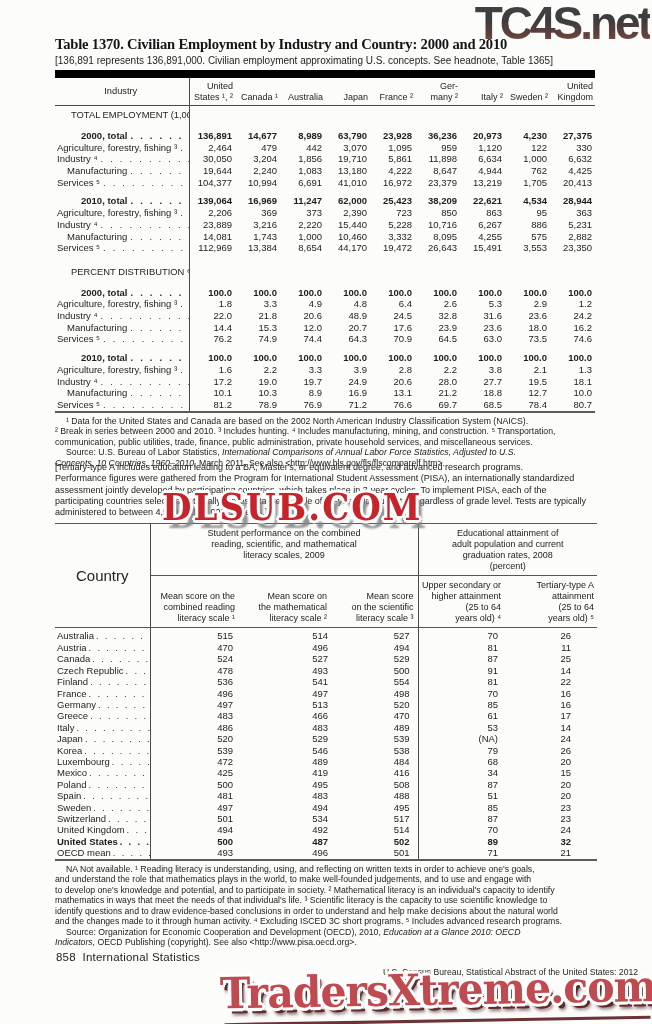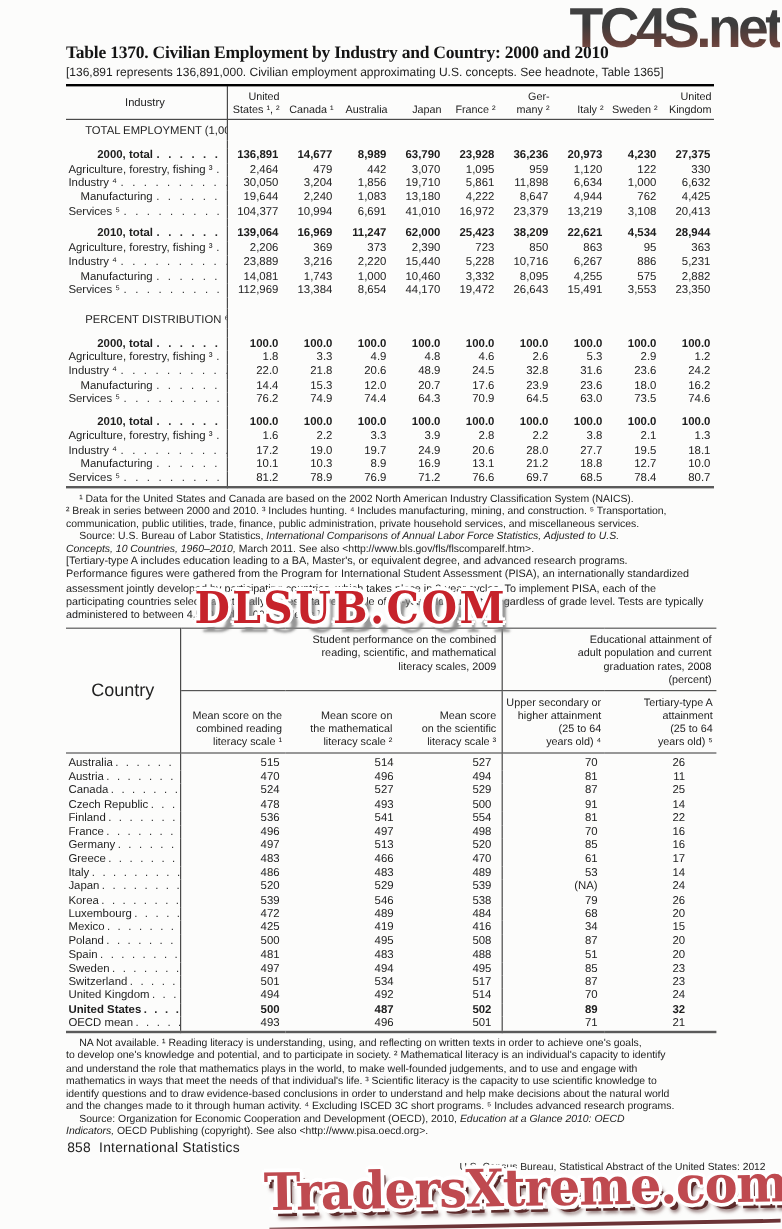--- a/index.html
+++ b/index.html
@@ -58,21 +58,21 @@
   .footnotes{margin-top:3px;font-size:8.7px;line-height:10.5px;color:#222;}
   .footnotes .fline{white-space:nowrap;}
   .footnotes .fline.ind{padding-left:11px;}
   .footnotes .it{font-style:italic;}
 
   
   table{border-collapse:collapse;table-layout:fixed;margin-top:4px;}
   th,td{margin:0;overflow:hidden;}
 
   
-  .t70{width:540px;border-top:2px solid #000000;border-bottom:2px solid #5a5a5a;}
+  .t70{width:540px;border-top:8px solid #000000;border-bottom:2px solid #5a5a5a;}
   .t70 th{
     font-weight:normal;font-size:9px;line-height:10.6px;
     vertical-align:bottom;text-align:right;
     padding:3px 2px 3px 0;border-bottom:1px solid #4a4a4a;
     white-space:pre-line;
   }
   .t70 th.stub-h{text-align:center;vertical-align:middle;border-right:1px solid #4a4a4a;font-size:9.3px;}
   .t70 td{
     font-size:9.5px;line-height:11.7px;text-align:right;
     padding:0 3px 0 0;white-space:nowrap;
@@ -91,21 +91,21 @@
   tr.spacer td{padding:0;border-bottom:none;}
 
   
   .t71{width:542px;border-top:1.5px solid #5a5a5a;border-bottom:2px solid #5a5a5a;margin-top:5px;}
   .t71 th{font-weight:normal;color:#222;}
   .t71 .country-h{
     border-right:1px solid #4a4a4a;border-bottom:1.5px solid #555;
     text-align:center;vertical-align:middle;font-size:15px;
   }
   .t71 .grp{
-    font-size:9px;line-height:11px;text-align:right;vertical-align:top;
+    font-size:9px;line-height:11px;text-align:center;vertical-align:top;
     padding:4px 4px 3px 4px;border-bottom:1px solid #555;white-space:pre-line;
   }
   .t71 .g1{border-right:1px solid #4a4a4a;}
   .t71 .sub{
     font-size:9px;line-height:11px;text-align:right;vertical-align:bottom;
     padding:4px 3px 3px 0;border-bottom:1.5px solid #555;white-space:pre-line;
   }
   .t71 .s3{border-right:1px solid #4a4a4a;padding-right:4px;}
   .t71 td{font-size:9.5px;line-height:11.4px;text-align:right;white-space:nowrap;padding:0;}
   .t71 td.cstub{border-right:1px solid #4a4a4a;text-align:left;padding-left:2px;}
@@ -253,21 +253,21 @@
                 <span class="dots"></span>
               </div>
             </td>
             <td>104,377</td>
             <td>10,994</td>
             <td>6,691</td>
             <td>41,010</td>
             <td>16,972</td>
             <td>23,379</td>
             <td>13,219</td>
-            <td>3,108</td>
+            <td>1,705</td>
             <td>20,413</td>
           </tr>
           <tr class="spacer" style="height: 7px;">
             <td class="stub"></td>
             <td colspan="9"></td>
           </tr>
           <tr class="bold">
             <td class="stub">
               <div class="stub-flex ind-total">
                 <span class="lbl">2010, total</span>
@@ -385,21 +385,21 @@
             <td class="stub">
               <div class="stub-flex ind-cat">
                 <span class="lbl">Agriculture, forestry, fishing ³</span>
                 <span class="dots"></span>
               </div>
             </td>
             <td>1.8</td>
             <td>3.3</td>
             <td>4.9</td>
             <td>4.8</td>
-            <td>4.6</td>
+            <td>6.4</td>
             <td>2.6</td>
             <td>5.3</td>
             <td>2.9</td>
             <td>1.2</td>
           </tr>
           <tr>
             <td class="stub">
               <div class="stub-flex ind-cat">
                 <span class="lbl">Industry ⁴</span>
                 <span class="dots"></span>
@@ -856,22 +856,22 @@
             <td class="c2">496</td>
             <td class="c3">501</td>
             <td class="c4">71</td>
             <td class="c5">21</td>
           </tr>
         </tbody>
     </table>
 
     <div class="footnotes" id="fn-1371">
         <div class="fline ind"><span>NA Not available. ¹ Reading literacy is understanding, using, and reflecting on written texts in order to achieve one's goals,</span></div>
+        <div class="fline"><span>and understand the role that mathematics plays in the world, to make well-founded judgements, and to use and engage with</span></div>
         <div class="fline"><span>to develop one's knowledge and potential, and to participate in society. ² Mathematical literacy is an individual's capacity to identify</span></div>
-        <div class="fline"><span>and understand the role that mathematics plays in the world, to make well-founded judgements, and to use and engage with</span></div>
         <div class="fline"><span>mathematics in ways that meet the needs of that individual's life. ³ Scientific literacy is the capacity to use scientific knowledge to</span></div>
         <div class="fline"><span>identify questions and to draw evidence-based conclusions in order to understand and help make decisions about the natural world</span></div>
         <div class="fline"><span>and the changes made to it through human activity. ⁴ Excluding ISCED 3C short programs. ⁵ Includes advanced research programs.</span></div>
         <div class="fline ind"><span>Source: Organization for Economic Cooperation and Development (OECD), 2010, </span><span class="it">Education at a Glance 2010: OECD</span></div>
         <div class="fline"><span class="it">Indicators,</span><span> OECD Publishing (copyright). See also &lt;http://www.pisa.oecd.org&gt;.</span></div>
       </div>
   </section>
 
   <div class="wm wm-mid">DLSUB.COM</div>
 

